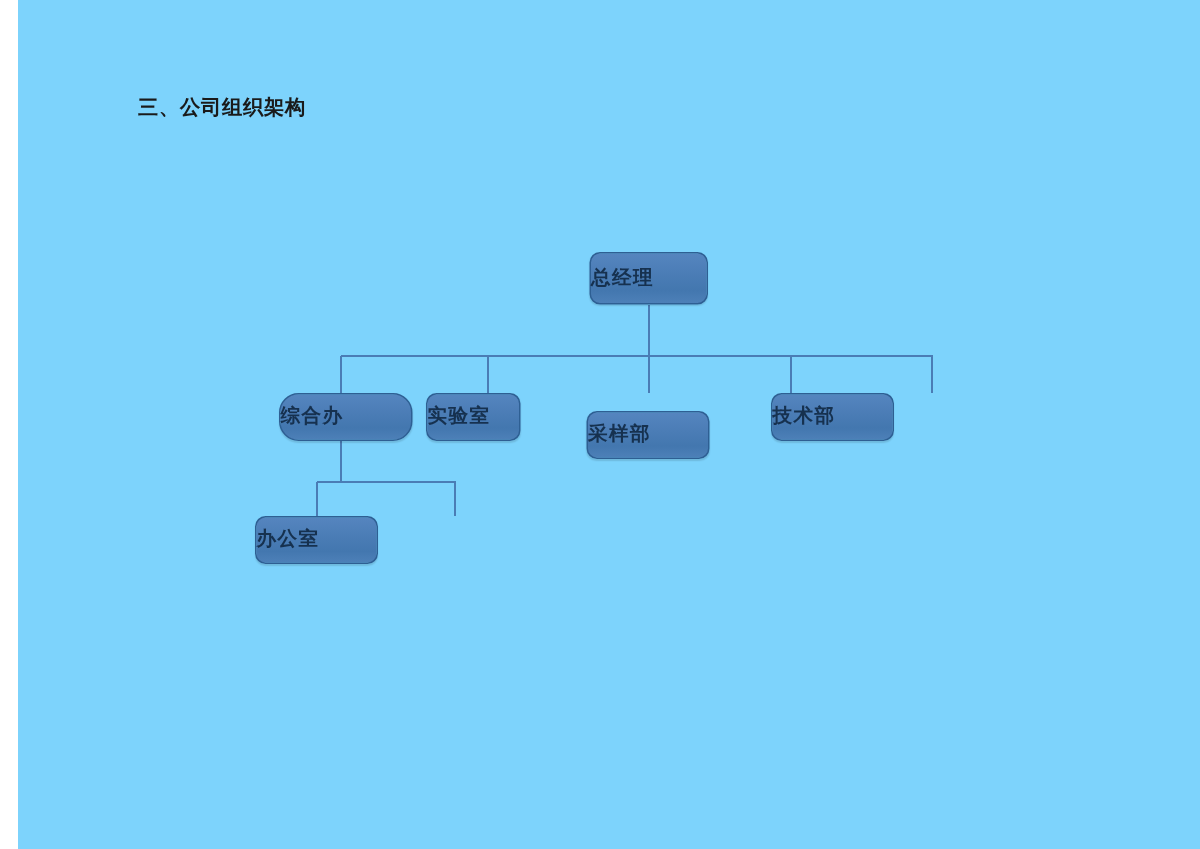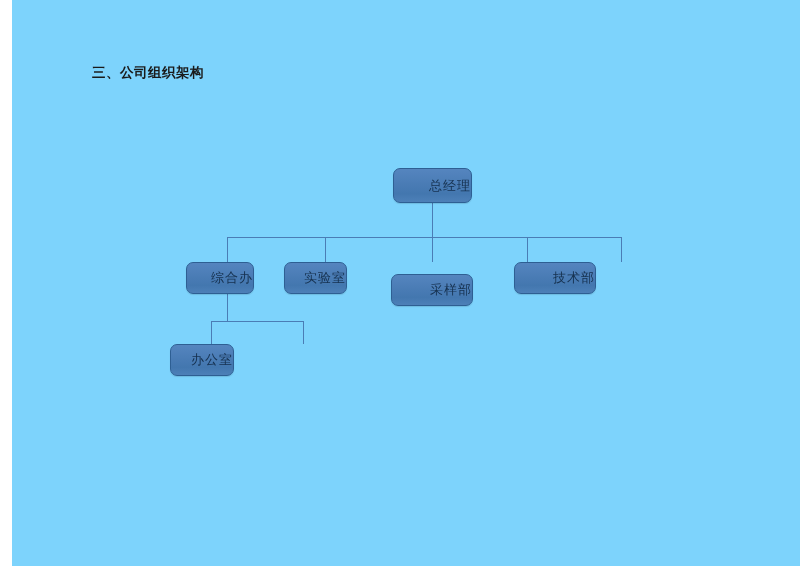--- a/index.html
+++ b/index.html
@@ -56,24 +56,24 @@
 
   .org-node {
     position: absolute;
     box-sizing: border-box;
     border: 1.3px solid #2e5f93;
     border-radius: 7px;
     background: linear-gradient(to bottom, #5585bf 0%, #4a7cb5 45%, #4377af 75%, #4d80b8 100%);
     box-shadow: 0 1px 1px rgba(0,0,0,0.12);
     display: flex;
     align-items: center;
-    justify-content: flex-end;
+    justify-content: flex-start;
     color: #16314f;
     font-size: 13px;
-    font-weight: normal;
+    font-weight: bold;
     letter-spacing: 1px;
     white-space: nowrap;
     z-index: 2;
   }
   .org-node .node-label {
     display: block;
     line-height: 1;
     padding-bottom: 1px;
   }
 </style>
@@ -104,36 +104,36 @@
 
         <line x1="199.5" y1="321.5" x2="199.5" y2="344"></line>
         <line x1="291.5" y1="321.5" x2="291.5" y2="344"></line>
       </g>
     </svg>
 
     <div class="org-node" style="left:381px; top:168px; width:79px; height:35px;">
       <span class="node-label">总经理</span>
     </div>
 
-    <div class="org-node" style="left:174px; top:262px; width:68px; height:32px;">
+    <div class="org-node" style="left:174px; top:262px; width:89px; height:32px;border-radius:13px;">
       <span class="node-label">综合办</span>
     </div>
 
     <div class="org-node" style="left:272px; top:262px; width:63px; height:32px;">
       <span class="node-label">实验室</span>
     </div>
 
     <div class="org-node" style="left:379px; top:262px; width:82px; height:32px;margin-top:12px;">
       <span class="node-label">采样部</span>
     </div>
 
     <div class="org-node" style="left:474px; top:262px; width:82px; height:32px;margin-left:28px;">
       <span class="node-label">技术部</span>
     </div>
 
 
-    <div class="org-node" style="left:158px; top:344px; width:64px; height:32px;">
+    <div class="org-node" style="left:158px; top:344px; width:82px; height:32px;">
       <span class="node-label">办公室</span>
     </div>
 
 
   </div>
 </div>
 
 </body></html>

